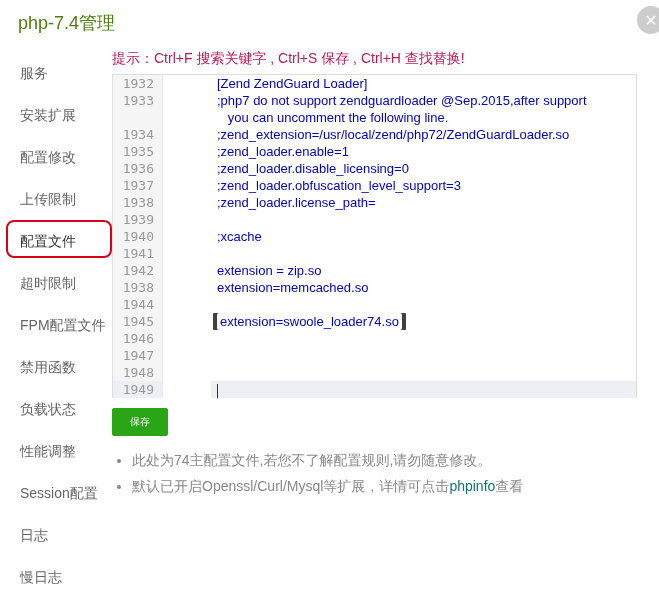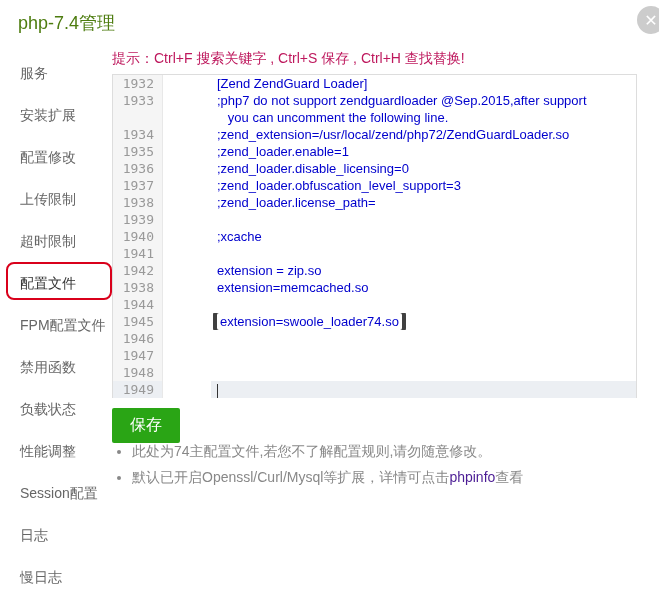--- a/index.html
+++ b/index.html
@@ -14,39 +14,39 @@
     .hint { color:#be185d; font-size:14px; margin:4px 0 6px; }
     .code-wrap { border:1px solid #ddd; border-bottom:none; }
     .row { display:flex; font-family:Consolas,Monaco,monospace; font-size:13px; line-height:17px;gap:48px; }
     .gutter { width:50px; text-align:right; padding-right:8px; background:#f5f5f5; color:#999; border-right:1px solid #e8e8e8; user-select:none; font-family:Consolas,Monaco,monospace; }
     .codecell { padding-left:6px; white-space:pre; color:#333; position:relative; flex:1; overflow:hidden; }
     .c-keyword { color:#0000cd; }
     .c-comment { color:#0000cd; }
     .cursor { display:inline-block; width:0; border-left:1.5px solid #333; height:14px; vertical-align:middle; }
     .hl-box { border:4px solid #404040; border-radius:6px; padding:1px 3px; margin-left:-4px; }
     .row:last-child .gutter, .row:last-child .codecell { background:#eceff3; }
-    .btn-save { margin-top:10px; display:inline-block; background:#2aa515; color:#fff; border:none; padding:7px 18px; font-size:16px; border-radius:2px; cursor:pointer; }
-    .notes { color:#888; font-size:14px; padding-left:4px; }
+    .btn-save { margin-top:10px; display:inline-block; background:#2aa515; color:#fff; border:none; padding:7px 18px; font-size:10px; border-radius:2px; cursor:pointer; }
+    .notes { margin-top:16px; color:#888; font-size:14px; padding-left:4px; }
     .notes li { margin-bottom:8px; list-style:disc; margin-left:16px; }
-    .notes a { color:#4c1d95; text-decoration:none; }
+    .notes a { color:#0f766e; text-decoration:none; }
   </style>
 </head>
 <body>
 
 <div class="header">php-7.4管理</div>
 <div class="close">✕</div>
 
 <div class="main">
   <div class="sidebar" id="sidebar">
       <div class="side-item">服务</div>
       <div class="side-item">安装扩展</div>
       <div class="side-item">配置修改</div>
       <div class="side-item">上传限制</div>
+      <div class="side-item active">配置文件</div>
       <div class="side-item">超时限制</div>
-      <div class="side-item active">配置文件</div>
       <div class="side-item">FPM配置文件</div>
       <div class="side-item">禁用函数</div>
       <div class="side-item">负载状态</div>
       <div class="side-item">性能调整</div>
       <div class="side-item">Session配置</div>
       <div class="side-item">日志</div>
       <div class="side-item">慢日志</div>
       <div class="side-item">phpinfo</div>
     </div>
   <div class="content">

